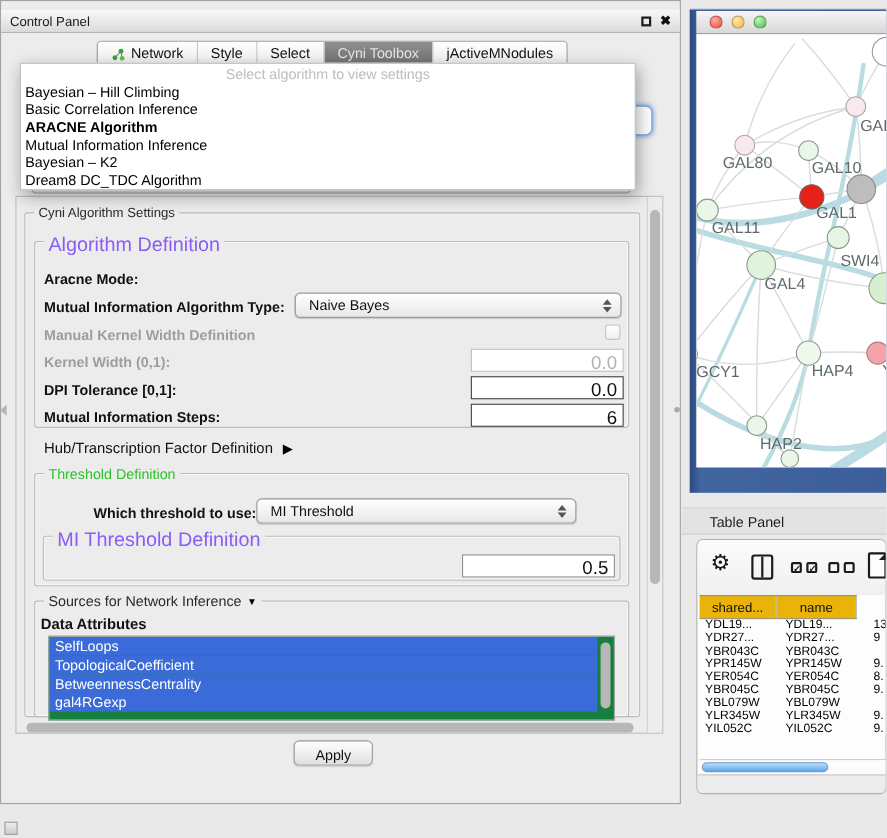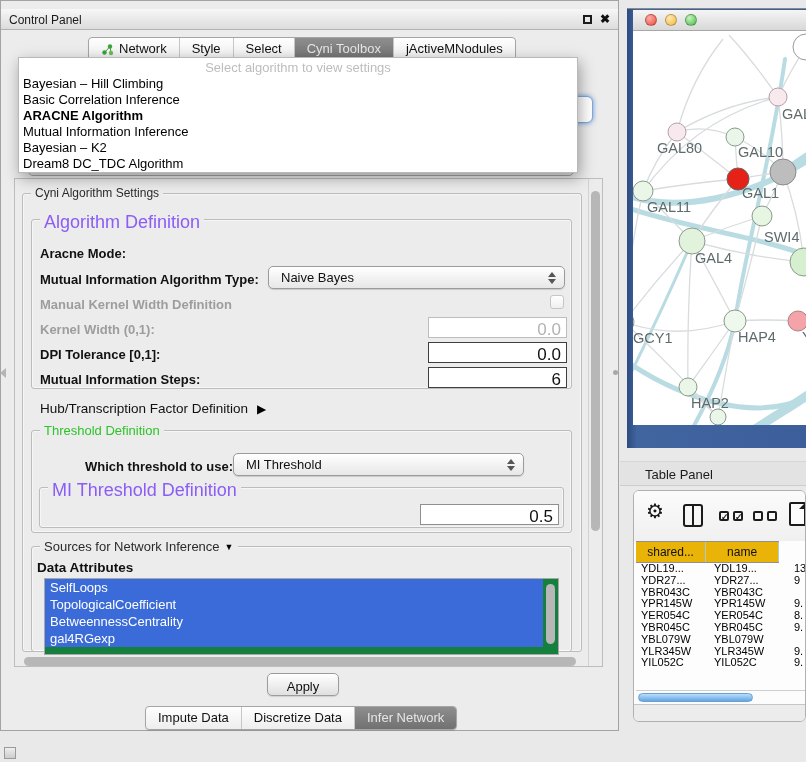--- a/index.html
+++ b/index.html
@@ -204,31 +204,20 @@
       </div>
     <div class="scroll-thumb" style="right:3px; top:5px; width:9px; height:60px;"></div>
   </div>
 
   <div class="abs" style="left:20px; top:655px; width:565px; height:13px;">
     <div class="scroll-thumb" style="left:4px; top:2px; width:552px; height:9px;"></div>
   </div>
 
   <button class="btn" style="left:267px; top:673px; width:72px; height:23px;">Apply</button>
 
-  <div class="tabstrip" id="bottom-tabs" style="left:145px; top:706px;">
-      <div class="tab">
-        <span>Impute Data</span>
-      </div>
-      <div class="tab">
-        <span>Discretize Data</span>
-      </div>
-      <div class="tab sel">
-        <span>Infer Network</span>
-      </div>
-    </div>
 
   <div class="abs net-frame"></div>
   <div class="abs net-titlebar">
     <span class="tl red"></span>
     <span class="tl yel"></span>
     <span class="tl grn"></span>
   </div>
   <div class="abs net-canvas">
     <svg width="173" height="394" viewBox="0 0 173 394">
       <g fill="none" stroke="#b9dce2" stroke-linecap="round">

